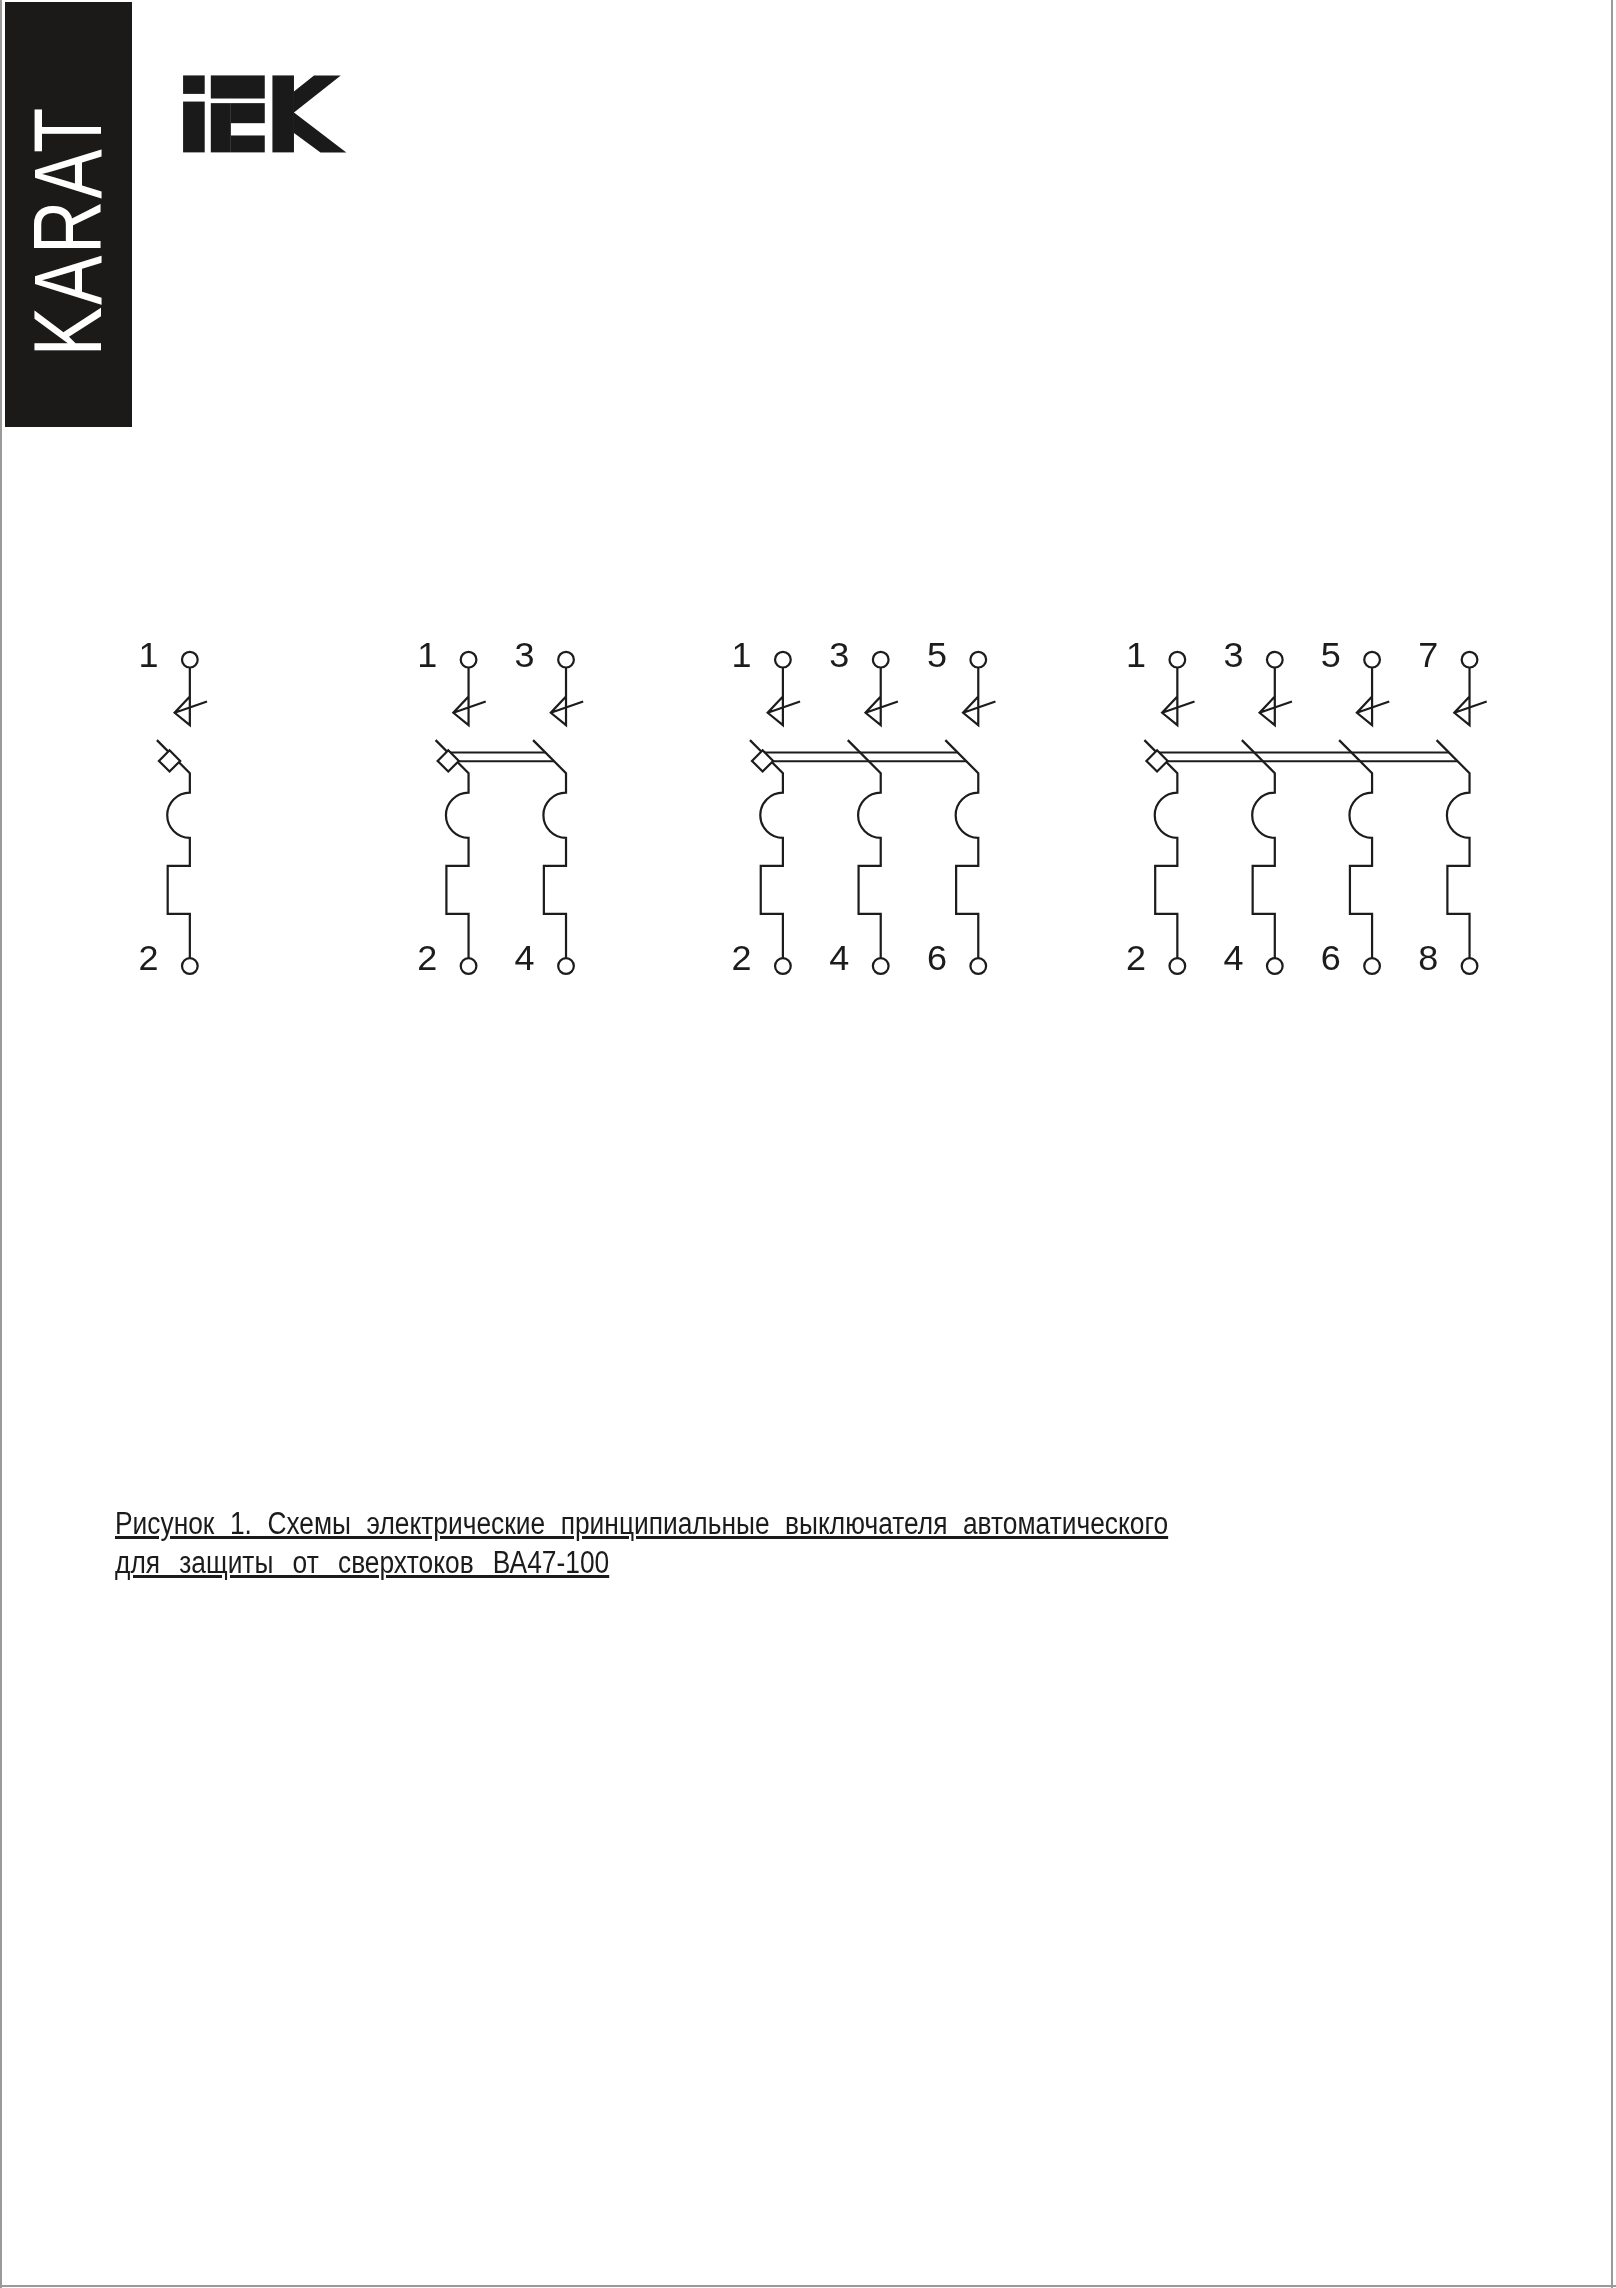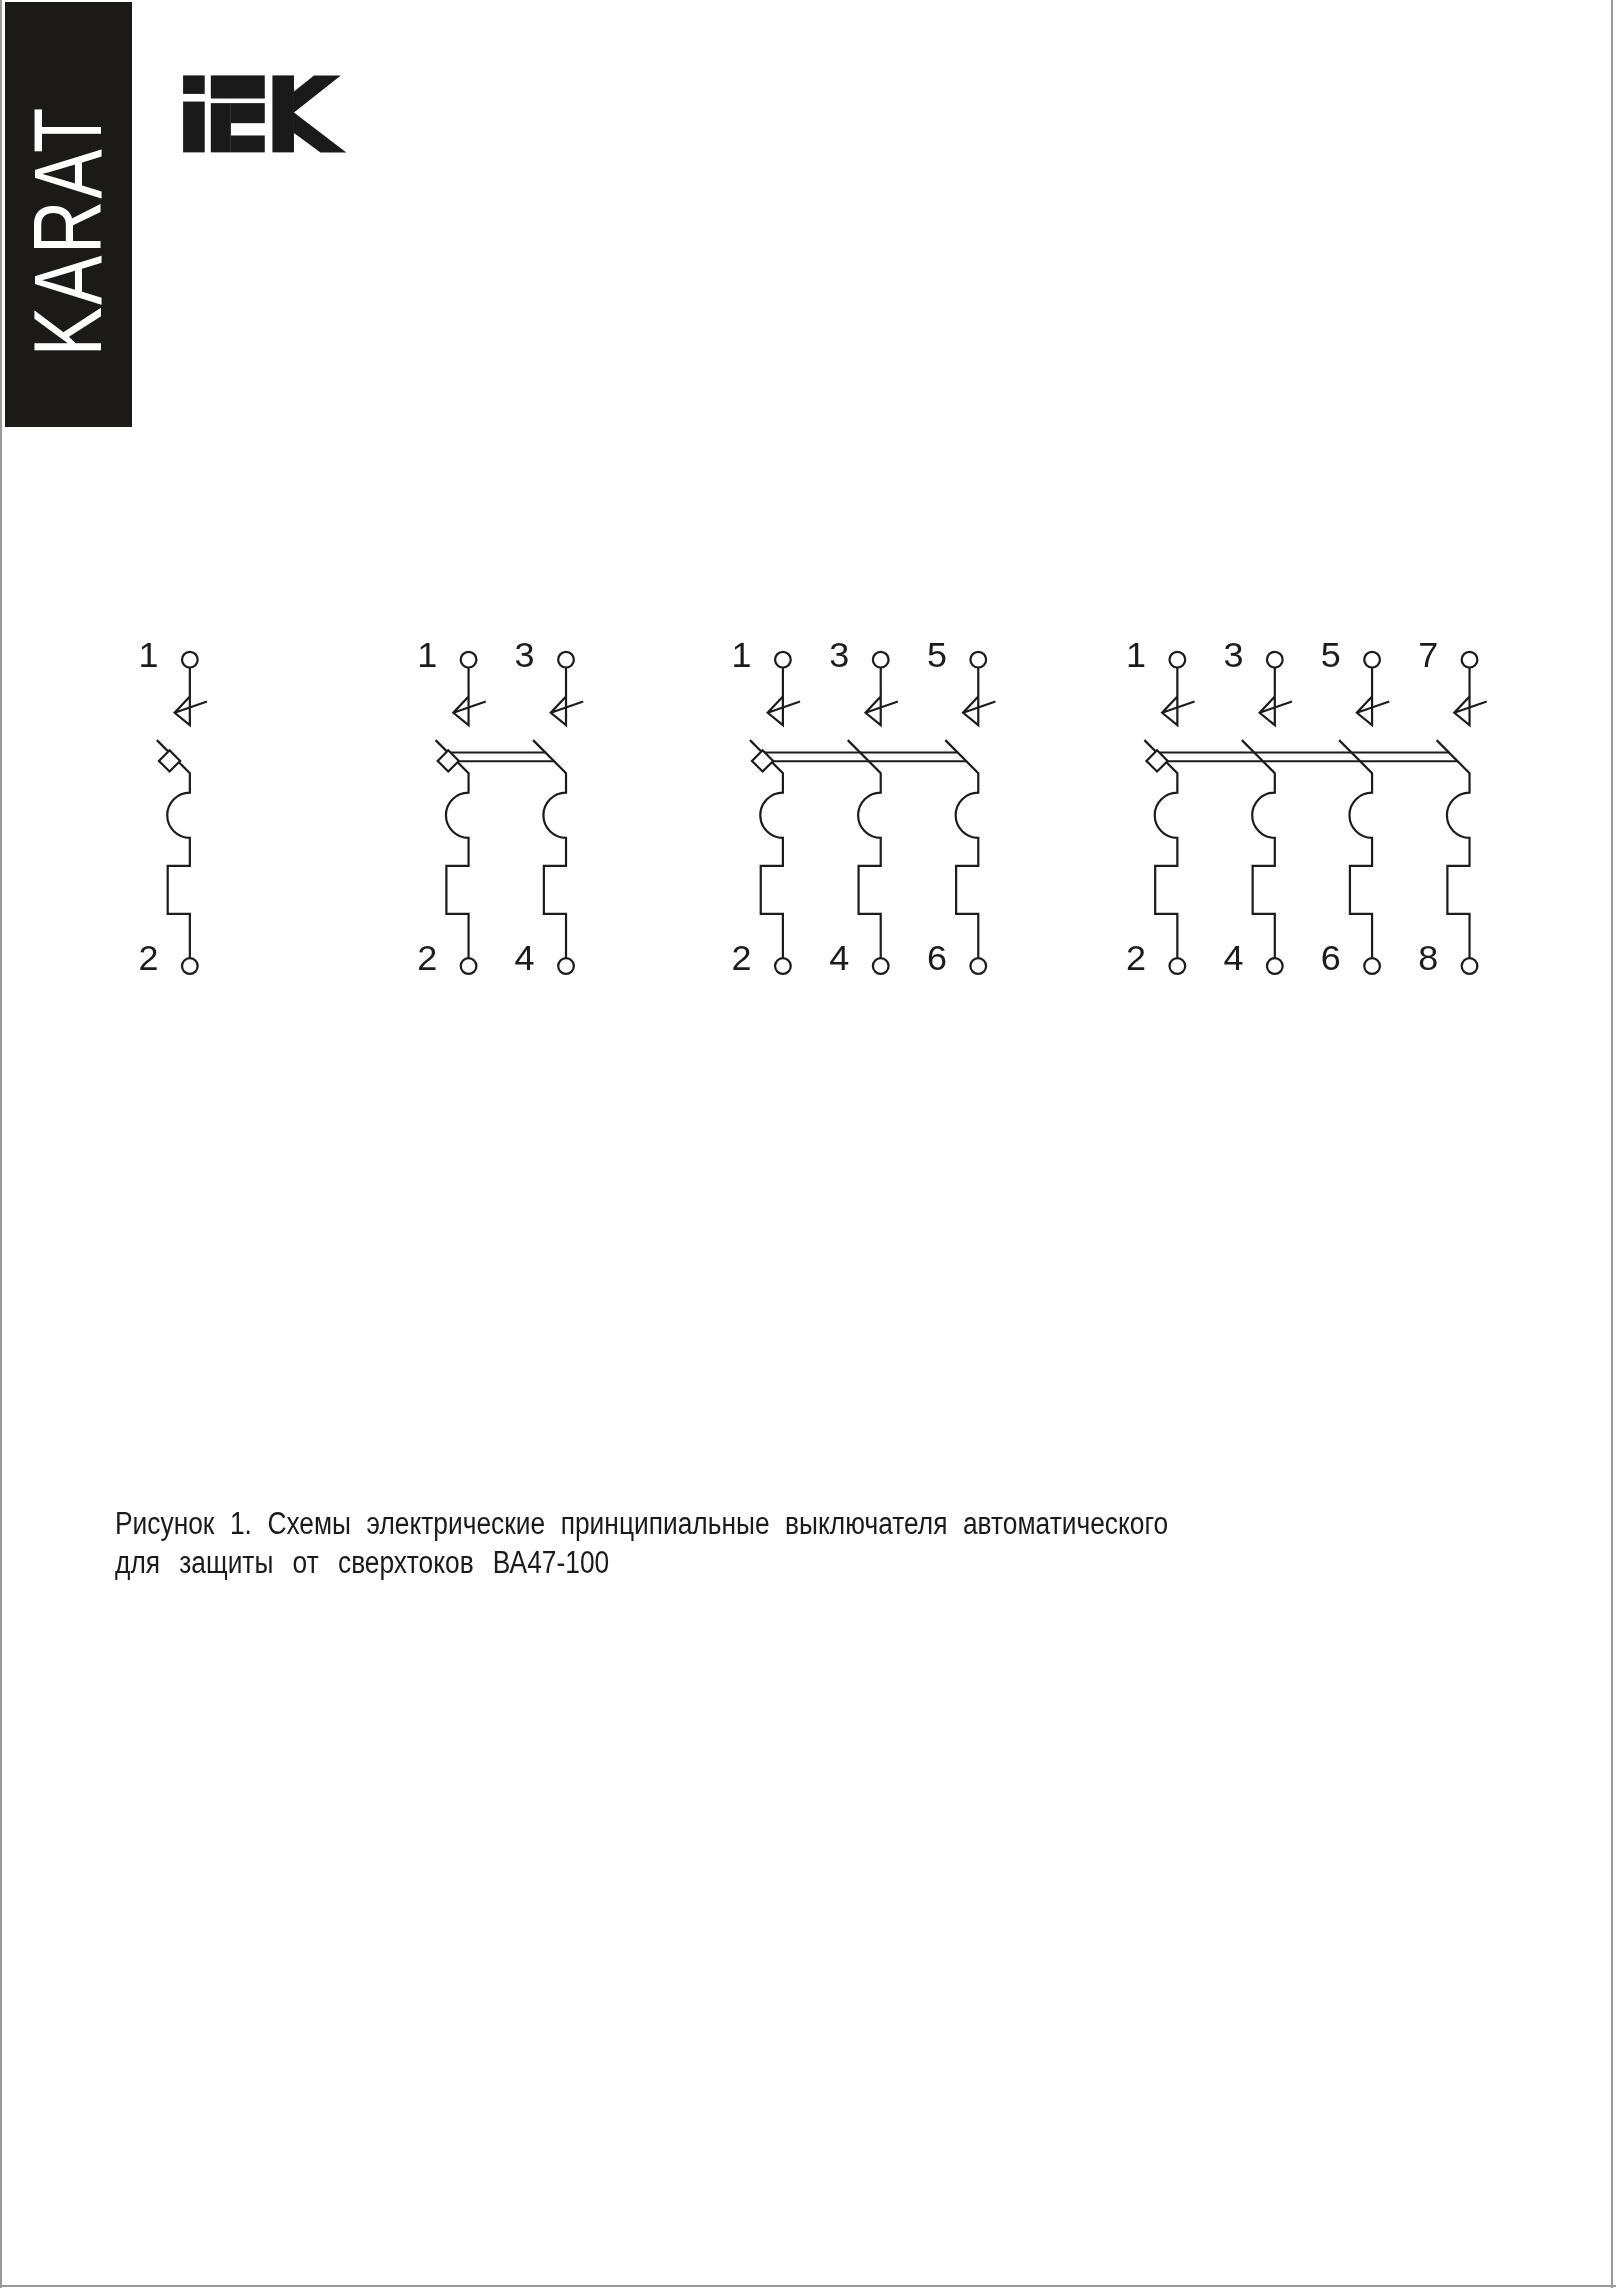--- a/index.html
+++ b/index.html
@@ -26,21 +26,21 @@
 
   
   .logo{position:absolute;left:180px;top:72px;}
 
   
   .schematics{position:absolute;left:0;top:0;}
 
   
   .caption{
     position:absolute;left:115px;top:1504px;width:1053px;
-    color:#1b1b1b;font-size:31px;line-height:39px;font-weight:400;
+    color:#1b1b1b;font-size:31px;line-height:39px;font-weight:400;text-decoration:underline;
   }
   .caption-inner{
     width:1239px;transform:scaleX(0.85);transform-origin:0 0;
   }
   .caption-l1{text-align:justify;text-align-last:justify;}
   .caption-l2{text-align:left;word-spacing:14px;}
 </style>
 </head>
 <body>
 

